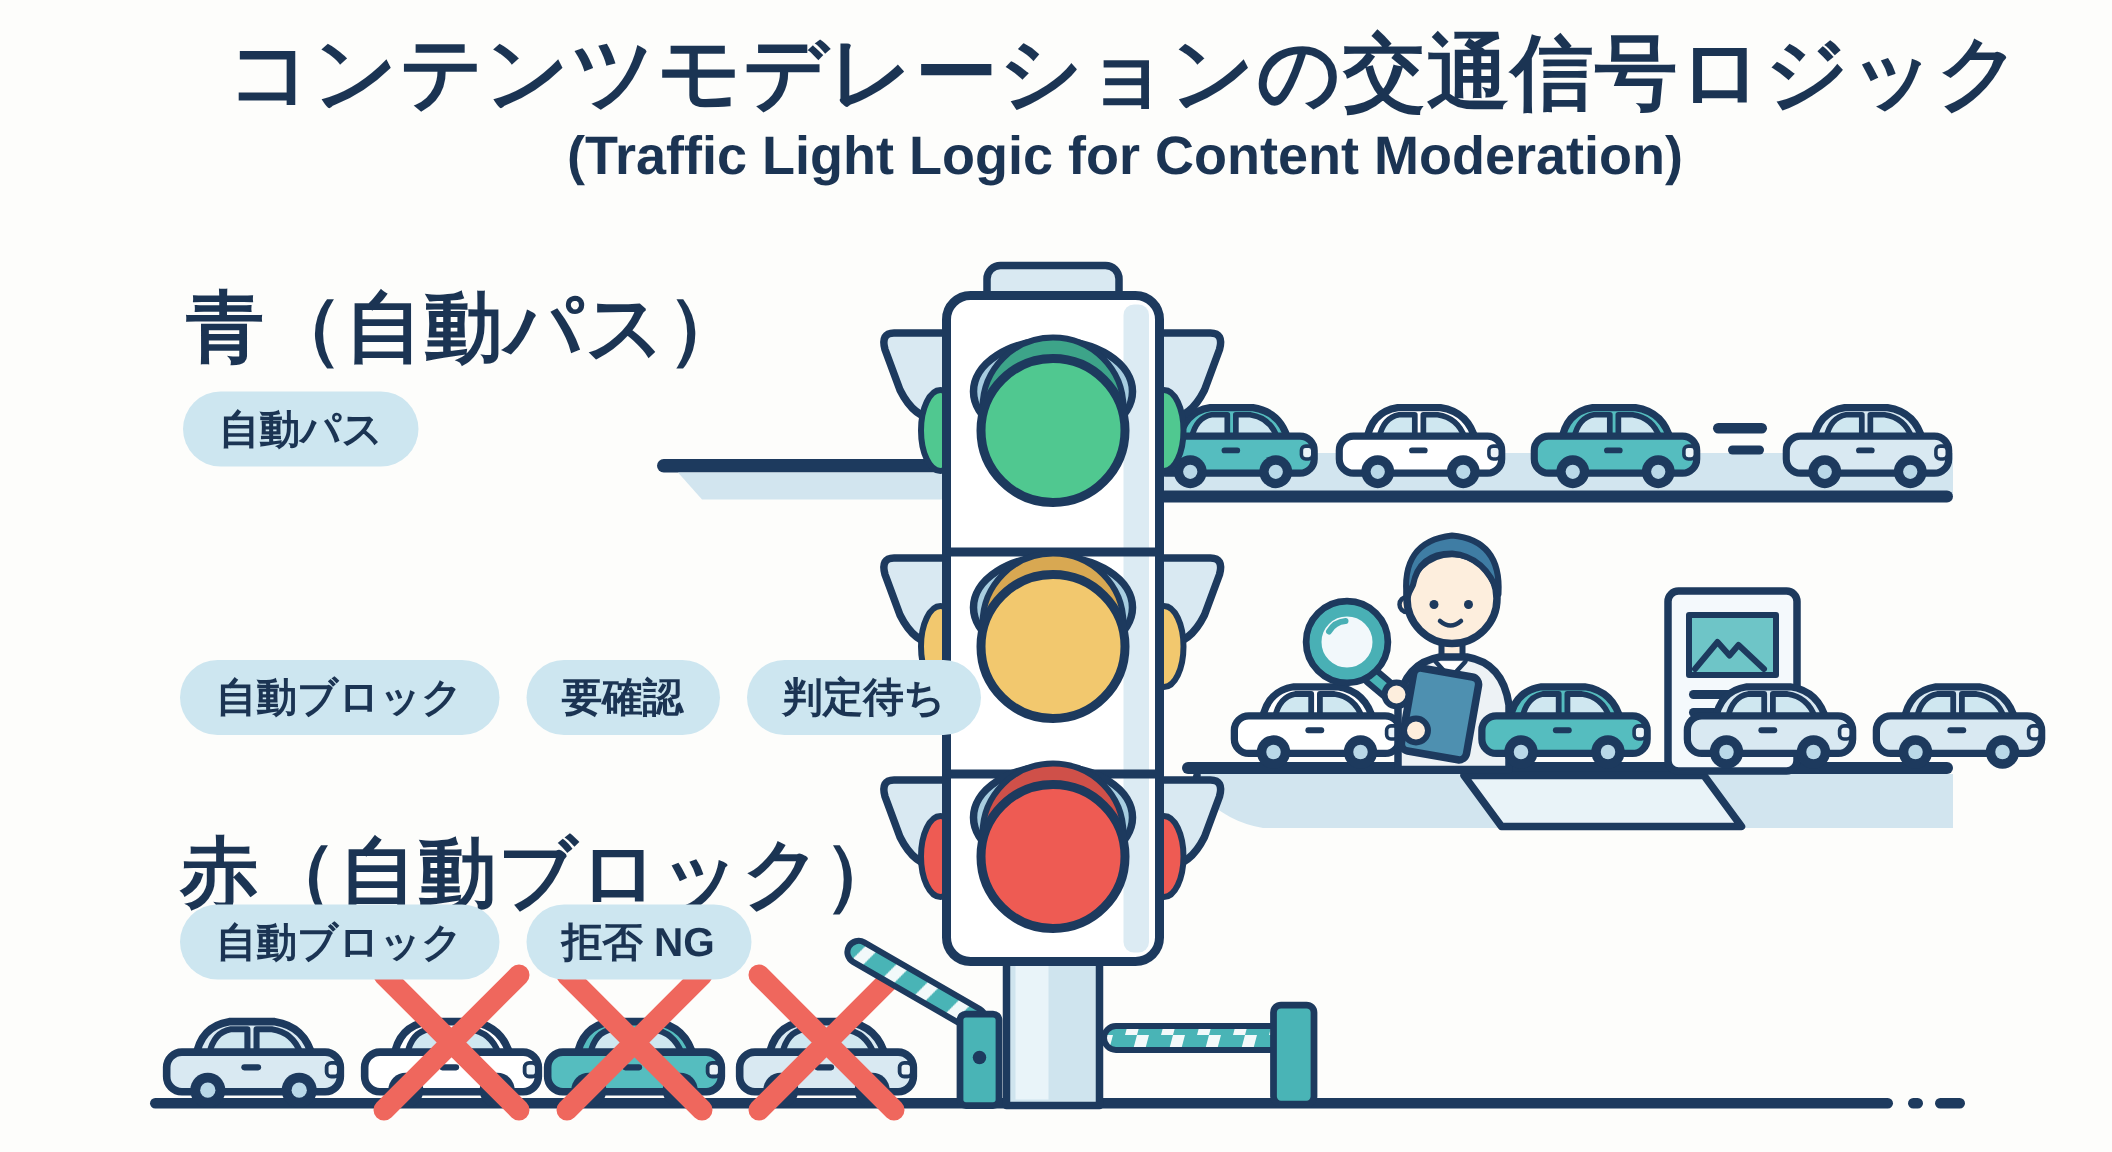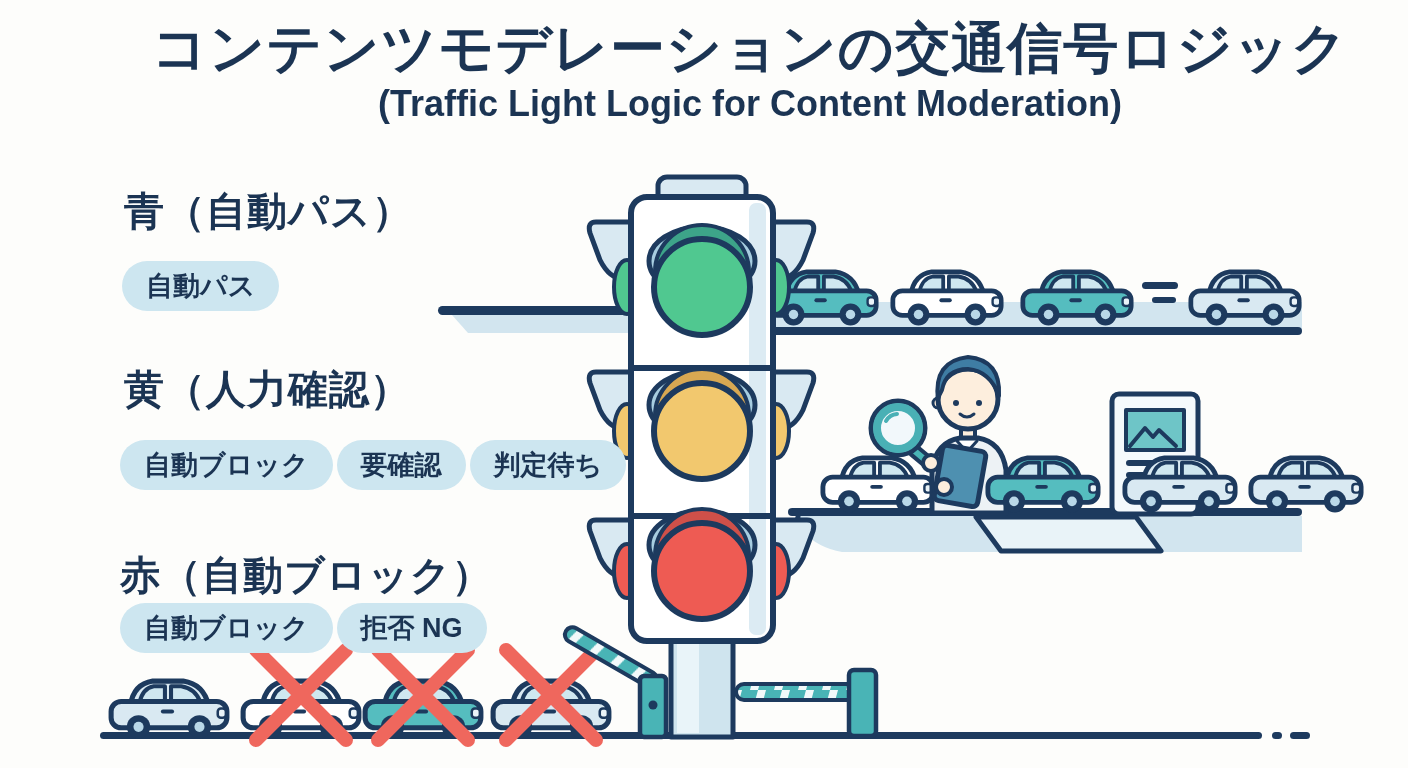--- a/index.html
+++ b/index.html
@@ -11,25 +11,25 @@
   }
   html,body{margin:0;padding:0;}
   body{width:1408px;height:768px;background:var(--bg);font-family:"Liberation Sans","DejaVu Sans",sans-serif;}
   .stage{position:absolute;top:0;left:0;width:1408px;height:768px;overflow:hidden;background:var(--bg);}
   svg{position:absolute;top:0;left:0;}
   svg *{stroke-linejoin:round;stroke-linecap:round;}
   .overlay{position:absolute;color:var(--text);}
   .title-wrap{top:18px;left:0;width:1408px;text-align:center;line-height:1.12;margin-left:46px;}
   .title-jp{font-size:55px;font-weight:800;letter-spacing:1px;}
   .title-en{font-size:36px;font-weight:800;letter-spacing:0px;margin-top:4px;}
-  .section-heading{font-size:40px;font-weight:800;letter-spacing:1px;white-space:nowrap;}
+  .section-heading{font-size:52px;font-weight:800;letter-spacing:1px;white-space:nowrap;}
   .h-green{top:184px;left:124px;}
   .h-yellow{top:362px;left:124px;}
   .h-red{top:548px;left:120px;}
-  .badges{position:absolute;display:flex;gap:4px;}
+  .badges{position:absolute;display:flex;gap:18px;}
   .b-green{top:261px;left:122px;}
   .b-yellow{top:440px;left:120px;}
   .b-red{top:603px;left:120px;}
   .badge{display:inline-block;background:var(--badge-bg);color:var(--text);
          font-size:27px;font-weight:700;padding:7px 24px;border-radius:26px;white-space:nowrap;}
 </style>
 </head>
 <body>
 
 <div class="stage">
@@ -188,21 +188,20 @@
   <div class="overlay title-wrap">
     <div class="title-jp">コンテンツモデレーションの交通信号ロジック</div>
     <div class="title-en">(Traffic Light Logic for Content Moderation)</div>
   </div>
 
   <div class="overlay section-heading h-green">青（自動パス）</div>
   <div class="badges b-green">
       <span class="badge">自動パス</span>
     </div>
 
-  <div class="overlay section-heading h-yellow">黄（人力確認）</div>
   <div class="badges b-yellow">
       <span class="badge">自動ブロック</span>
       <span class="badge">要確認</span>
       <span class="badge">判定待ち</span>
     </div>
 
   <div class="overlay section-heading h-red">赤（自動ブロック）</div>
   <div class="badges b-red">
       <span class="badge">自動ブロック</span>
       <span class="badge">拒否 NG</span>

